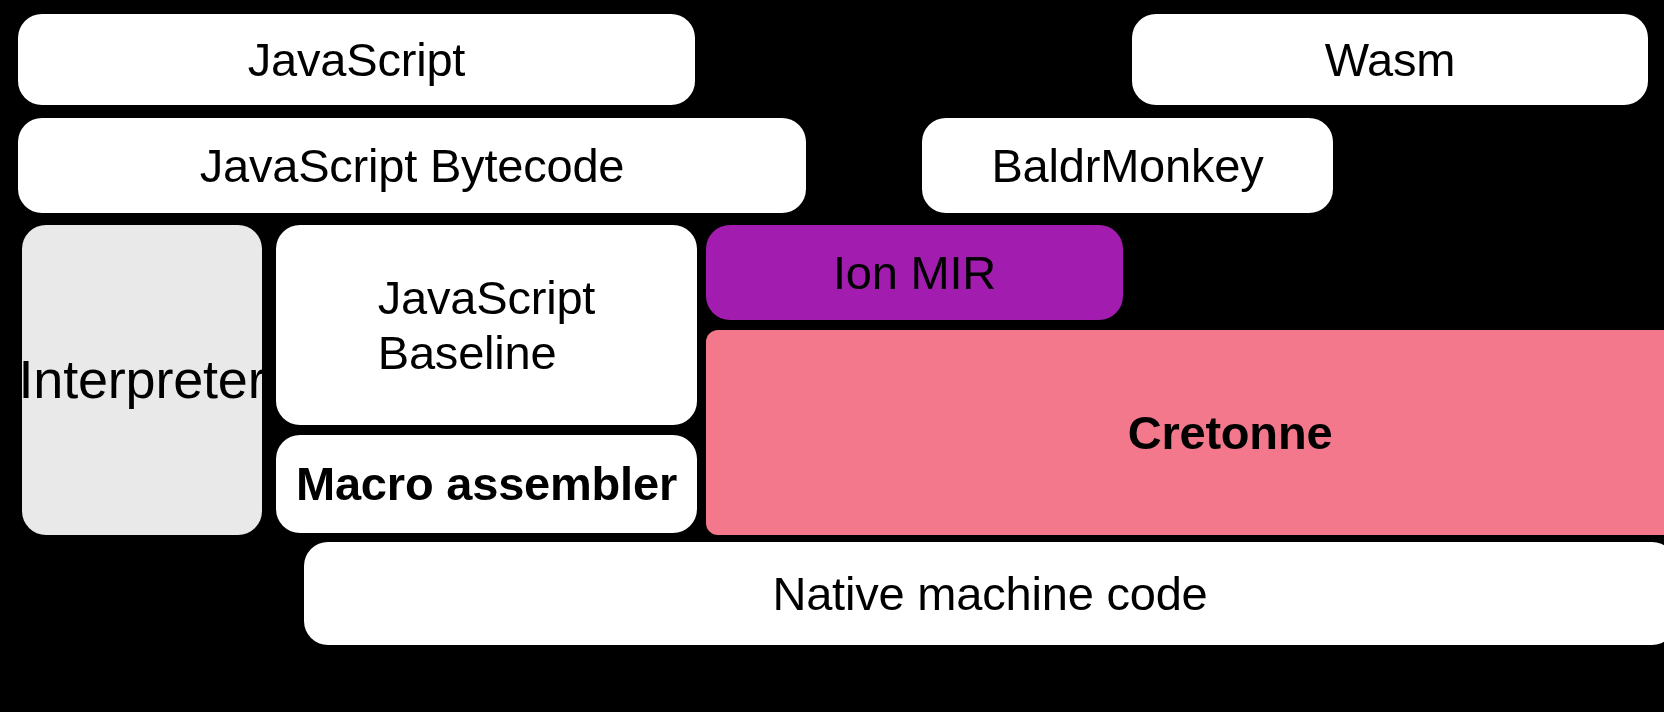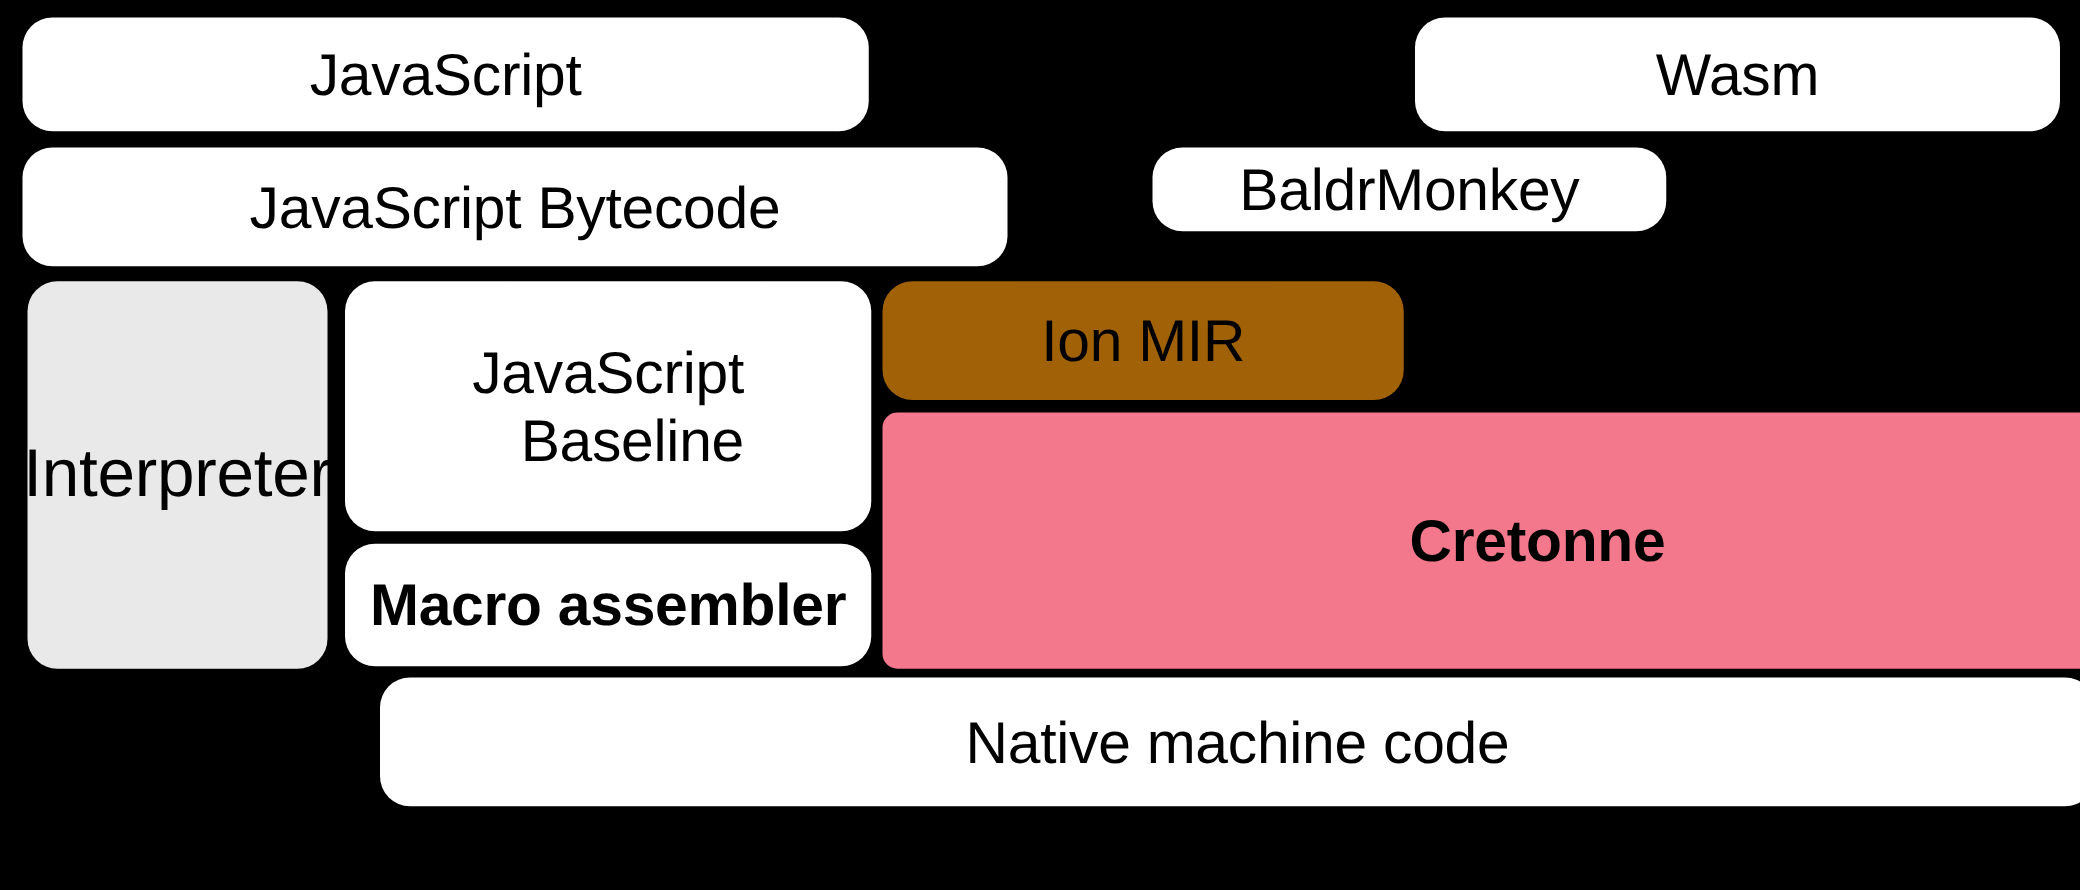--- a/index.html
+++ b/index.html
@@ -15,43 +15,43 @@
     background: #000000;
     overflow: hidden;
     font-family: "Liberation Sans", "DejaVu Sans", sans-serif;
   }
   .box {
     position: absolute;
     box-sizing: border-box;
     display: flex;
     align-items: center;
     justify-content: center;
-    text-align: right;
+    text-align: left;
     color: #000000;
     background: #ffffff;
     border-radius: 26px;
     line-height: 1.18;
     font-weight: 400;
     white-space: pre-line;
     padding: 0 10px;
     font-size: 47px;
     letter-spacing: -0.2px;
   }
   
   .b-javascript      { left: 18px;   top: 14px;  width: 677px; height: 91px;  border-radius: 24px; }
   .b-asmjs           { left: 703px;  top: 14px;  width: 417px; height: 91px;  border-radius: 24px; }
   .b-wasm            { left: 1132px; top: 14px;  width: 516px; height: 91px;  border-radius: 24px; }
   
   .b-jsbytecode      { left: 18px;   top: 118px; width: 788px; height: 95px;  border-radius: 24px; }
-  .b-baldrmonkey     { left: 922px;  top: 118px; width: 411px; height: 67px;  border-radius: 24px; }
+  .b-baldrmonkey     { left: 922px;  top: 118px; width: 411px; height: 95px;  border-radius: 24px; }
   
   .b-interpreter     { left: 22px;   top: 225px; width: 240px; height: 310px; background: #e9e9e9; border-radius: 24px; font-size: 54px; }
   .b-jsbaseline      { left: 276px;  top: 225px; width: 421px; height: 200px; border-radius: 24px; }
   .b-macroassembler  { left: 276px;  top: 435px; width: 421px; height: 98px;  border-radius: 24px; font-weight: bold; }
-  .b-ionmir          { left: 706px;  top: 225px; width: 417px; height: 95px;  background: #a16207; border-radius: 24px; }
+  .b-ionmir          { left: 706px;  top: 225px; width: 417px; height: 95px;  background: #a21caf; border-radius: 24px; }
   .b-cretonne        { left: 706px;  top: 330px; width: 1048px; height: 205px; background: #f4788c; border-radius: 12px; font-weight: bold; }
   
   .b-nativecode      { left: 276px;  top: 542px; width: 1372px; height: 103px; border-radius: 24px; margin-left: 28px; }
 </style>
 </head>
 <body>
 
 <div id="stage">
 
   <div class="box b-javascript">JavaScript</div>

